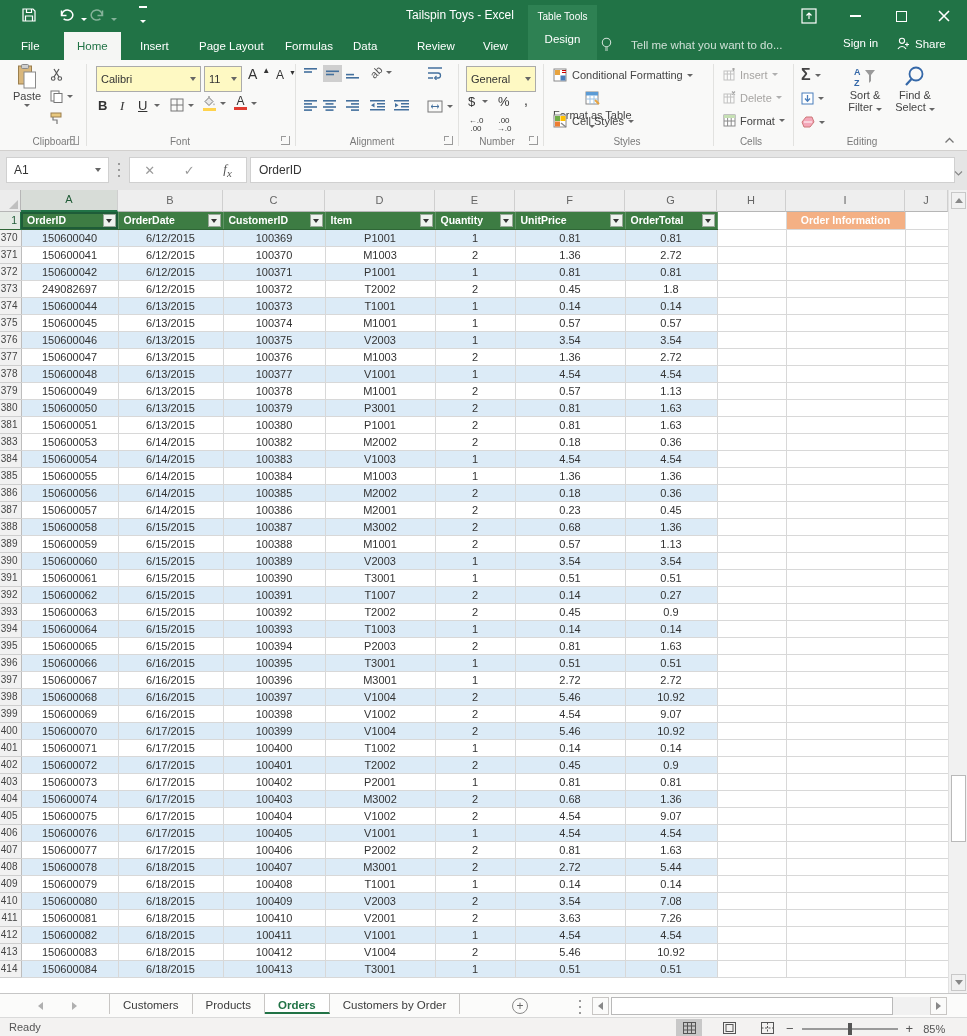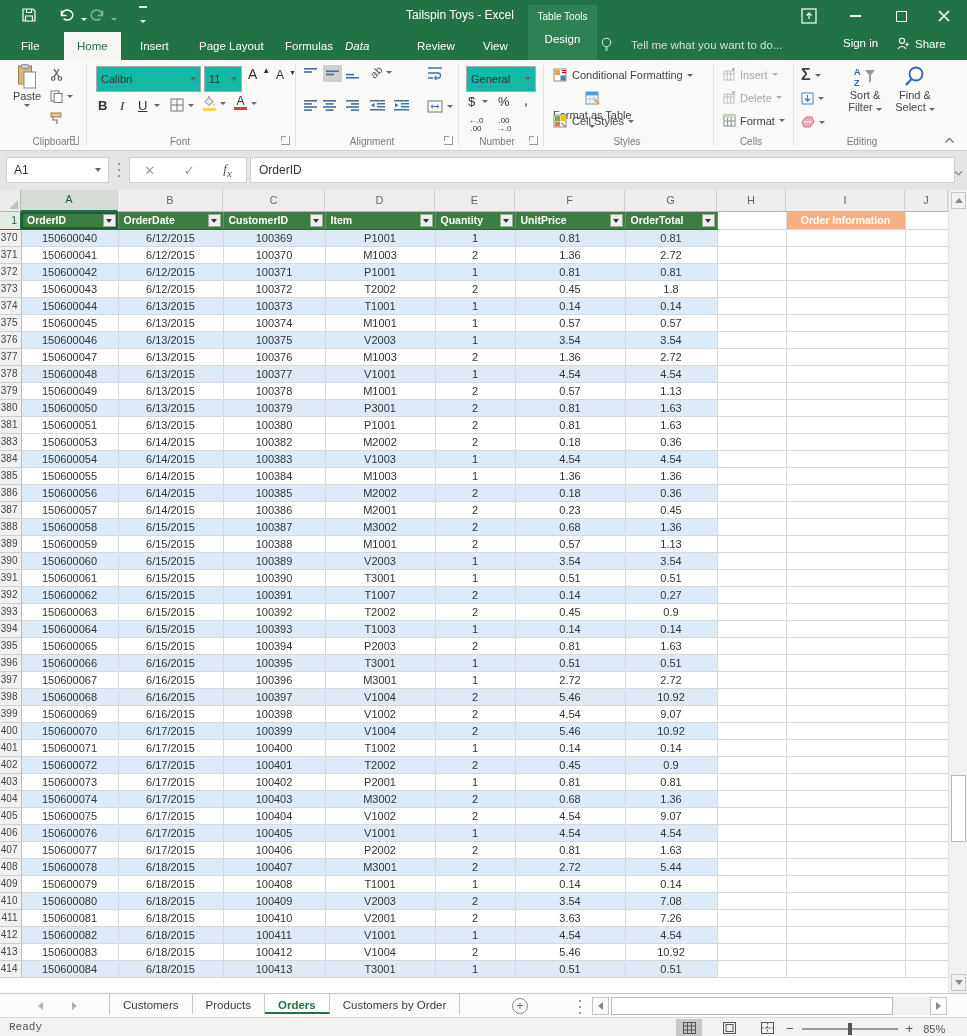--- a/index.html
+++ b/index.html
@@ -20,21 +20,21 @@
   .tellme { position:absolute; top:37px; left:600px; color:#cfe0d6; font-size:11.5px; display:flex; align-items:center; gap:18px;}
   .signin { position:absolute; top:37px; left:843px; color:#fff; font-size:11.5px; }
   .share { position:absolute; top:37px; left:897px; color:#fff; font-size:11.5px; display:flex; align-items:center; gap:5px;}
   
   #ribbon { position:absolute; top:60px; left:0; width:967px; height:91px; background:#f9f9f8; border-bottom:1px solid #d2d0ce; font-size:11px; color:#444; }
   .grp-label { position:absolute; bottom:3px; font-size:10px; color:#7a7a7a; text-align:center; }
   .gdiv { position:absolute; top:4px; bottom:4px; width:1px; background:#e2e2e0; }
   .launcher { position:absolute; bottom:5px; width:9px; height:9px; border:1px solid #9a9a9a; border-top:none; border-left:none; }
   .launcher:before { content:""; position:absolute; left:0; top:0; width:5px; height:1px; background:#9a9a9a; }
   .launcher:after { content:""; position:absolute; left:0; top:0; height:5px; width:1px; background:#9a9a9a; }
-  .combo { background:#14b8a6; border:1px solid #ababab; height:20px; display:flex; align-items:center; padding:12px 4px; font-size:11px; color:#333; position:absolute; }
+  .combo { background:#fef9c3; border:1px solid #ababab; height:20px; display:flex; align-items:center; padding:12px 4px; font-size:11px; color:#333; position:absolute; }
   .arr { width:0; height:0; border-left:3.5px solid transparent; border-right:3.5px solid transparent; border-top:4px solid #666; display:inline-block; }
   .arr-sm { width:0; height:0; border-left:3px solid transparent; border-right:3px solid transparent; border-top:3.5px solid #666; display:inline-block; }
   .btn-lbl { font-size:11px; color:#444; }
   .dim { color:#a6a4a2 !important; }
   .bigbtn { position:absolute; display:flex; flex-direction:column; align-items:center; }
   .rowbtn { position:absolute; display:flex; align-items:center; gap:4px; font-size:11px; color:#444; }
   .sigma { font-size:16px; font-weight:bold; color:#444; }
   .dec2 { position:absolute; font-size:8px; line-height:8px; color:#333; text-align:center; }
   
   #fbar { position:absolute; top:151px; left:0; width:967px; height:39px; background:#e5e5e5; }
@@ -74,21 +74,21 @@
   .stab.active { background:#fff; color:#217346; font-weight:bold; border-bottom:2px solid #217346; }
   .plusbtn { position:absolute; top:4px; width:16px; height:16px; border:1px solid #8a8a8a; border-radius:50%; color:#666; text-align:center; line-height:14px; font-size:12px; }
   #hscroll { position:absolute; top:3px; left:592px; height:18px; }
   .harrow { position:absolute; top:0; width:17px; height:18px; background:#fbfbfa; border:1px solid #c8c6c4; display:flex; align-items:center; justify-content:center; }
   #htrack { position:absolute; top:0; left:19px; width:336px; height:18px; background:#f1f1f1; }
   #hthumb { position:absolute; top:0; left:0; width:282px; height:18px; background:#fff; border:1px solid #b9b9b9; }
   .tri-l { width:0; height:0; border-top:4px solid transparent; border-bottom:4px solid transparent; border-right:5px solid #888; }
   .tri-r { width:0; height:0; border-top:4px solid transparent; border-bottom:4px solid transparent; border-left:5px solid #888; }
   
   #statusbar { position:absolute; top:1017px; left:0; width:967px; height:19px; background:#f3f2f1; border-top:1px solid #dadada; font-size:11px; color:#555; }
-  #ready { position:absolute; left:9px; top:3px;font-family:Liberation Mono, monospace; }
+  #ready { position:absolute; left:9px; top:3px; }
   .viewicon { position:absolute; top:1px; width:26px; height:17px; display:flex; align-items:center; justify-content:center; }
   .viewicon.sel { background:#c8c8c8; }
   #zoomctl { position:absolute; left:786px; top:3px; display:flex; align-items:center; }
   #zoomtrack { position:relative; width:96px; height:2px; background:#9a9a9a; margin:0 8px; }
   #zoomthumb { position:absolute; left:46px; top:-5px; width:4px; height:12px; background:#555; }
   #zoomctl .pm { font-size:13px; color:#555; }
 </style>
 </head>
 <body>
 
@@ -141,21 +141,21 @@
       </svg>
   </div>
 </div>
 
 <div id="tabrow">
     <div class="rtab" style="left: 8px;">File</div>
     <div class="rtab sel" style="left: 64px;">Home</div>
     <div class="rtab" style="left: 127px;">Insert</div>
     <div class="rtab" style="left: 186px;">Page Layout</div>
     <div class="rtab" style="left: 272px;">Formulas</div>
-    <div class="rtab" style="left: 332px; font-style: italic;">Data</div>
+    <div class="rtab" style="left: 340px;">Data</div>
     <div class="rtab" style="left: 404px;">Review</div>
     <div class="rtab" style="left: 470px;">View</div>
   </div>
 <div id="ctxstrip">
   <span class="ctx-label">Table Tools</span>
   <span class="ctx-tab">Design</span>
 </div>
 <div class="tellme">
   <svg width="13" height="15" viewBox="0 0 13 15">
       <circle cx="6.5" cy="5.5" r="4.2" fill="none" stroke="#cfe0d6" stroke-width="1.1"></circle>
@@ -581,21 +581,21 @@
           <td>P1001</td>
           <td>1</td>
           <td>0.81</td>
           <td>0.81</td>
           <td class="outside"></td>
           <td class="outside"></td>
           <td class="outside"></td>
         </tr>
         <tr>
           <td class="rowhead">373</td>
-          <td>150600043</td>
+          <td>249082697</td>
           <td>6/12/2015</td>
           <td>100372</td>
           <td>T2002</td>
           <td>2</td>
           <td>0.45</td>
           <td>1.8</td>
           <td class="outside"></td>
           <td class="outside"></td>
           <td class="outside"></td>
         </tr>

